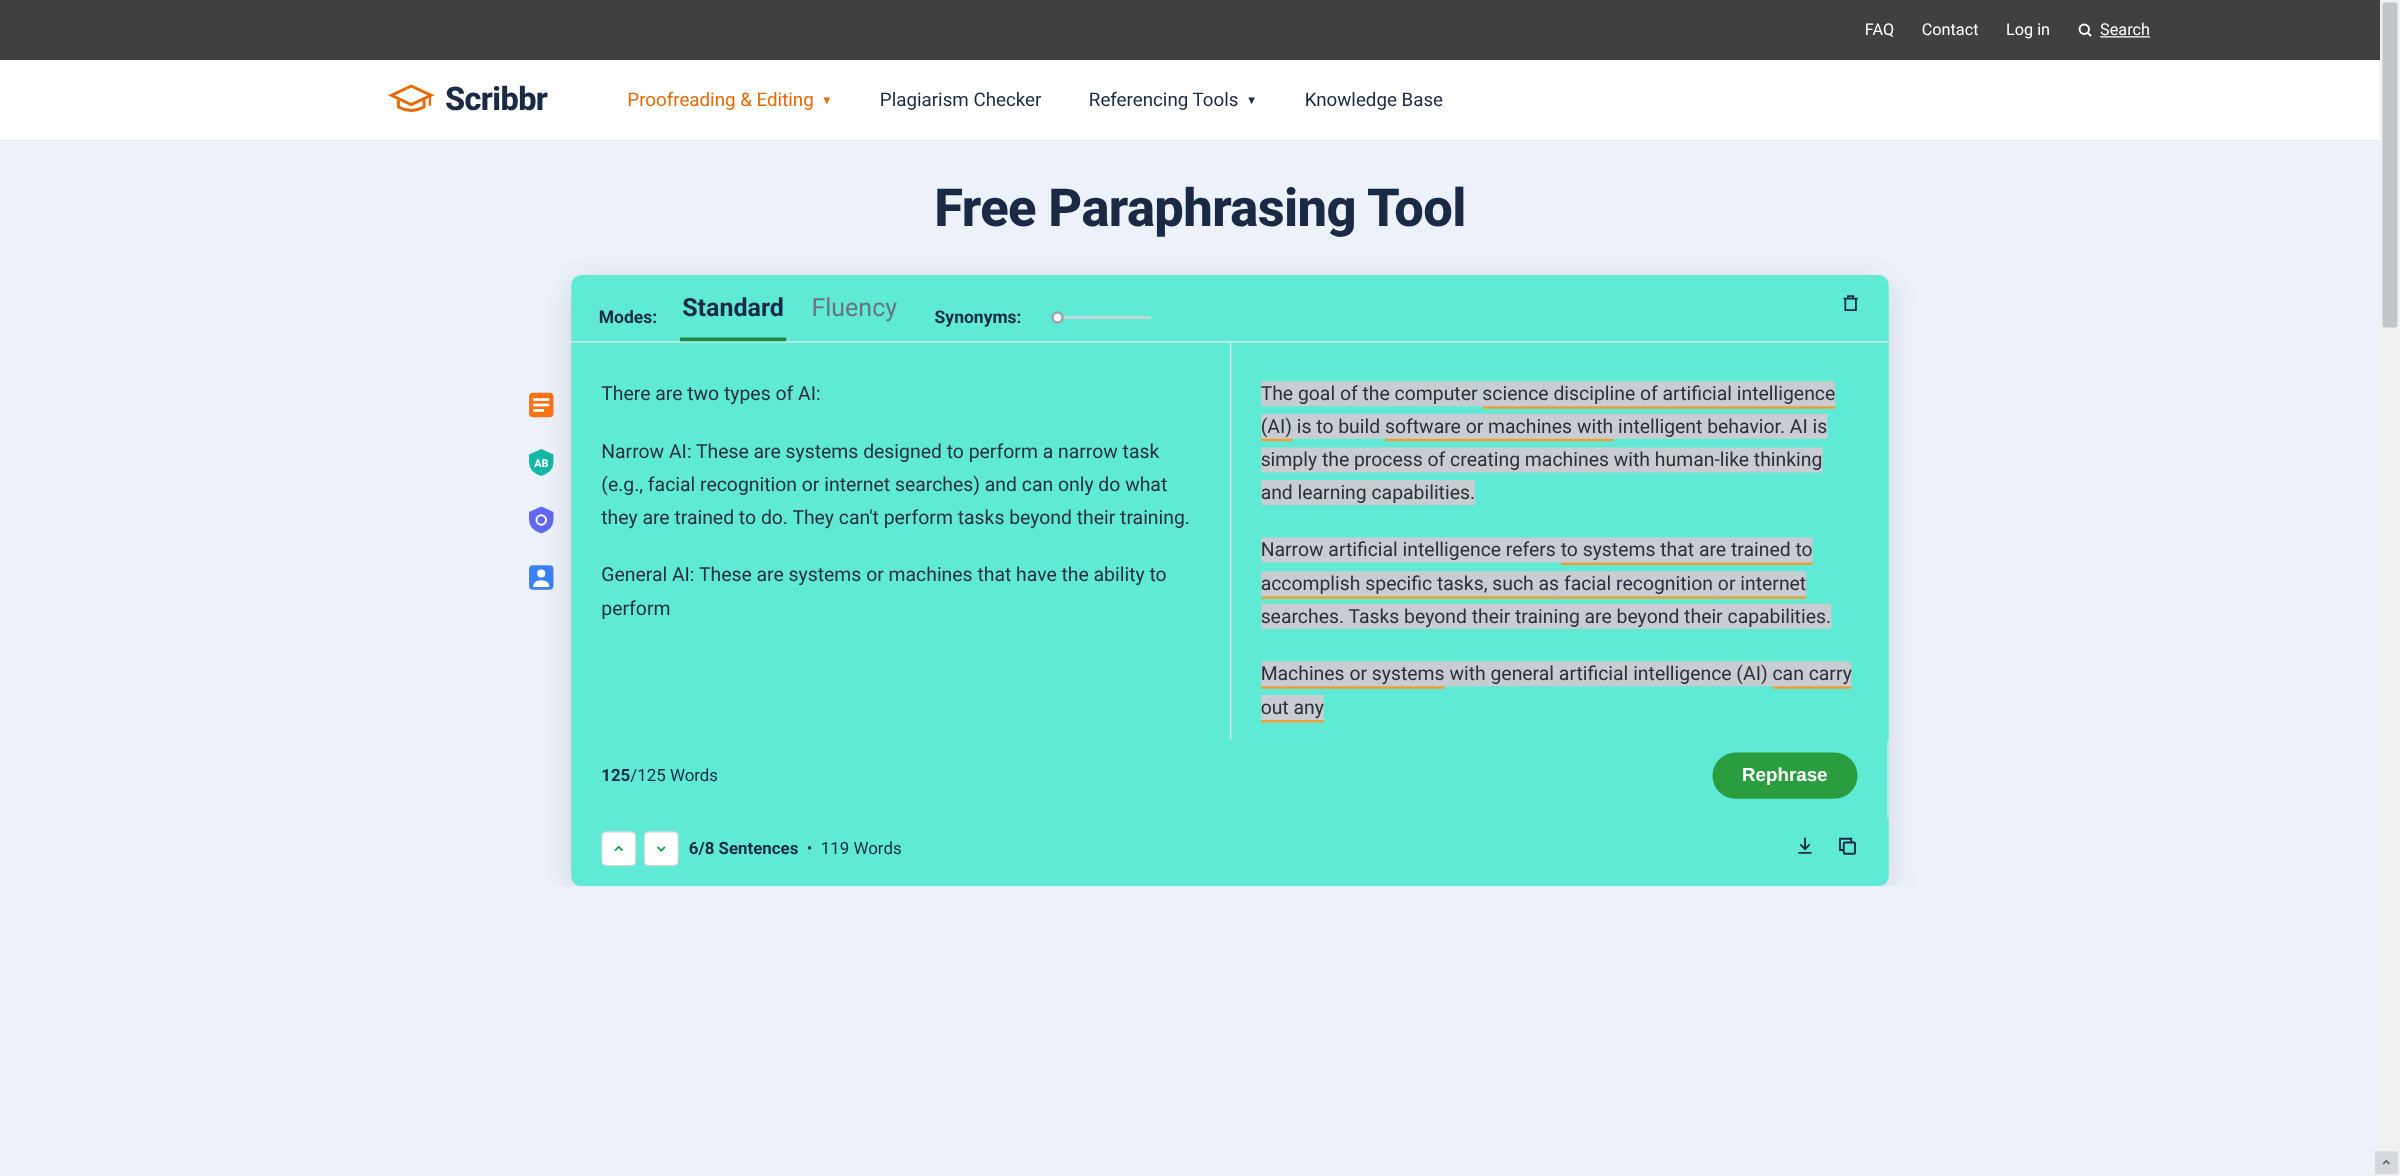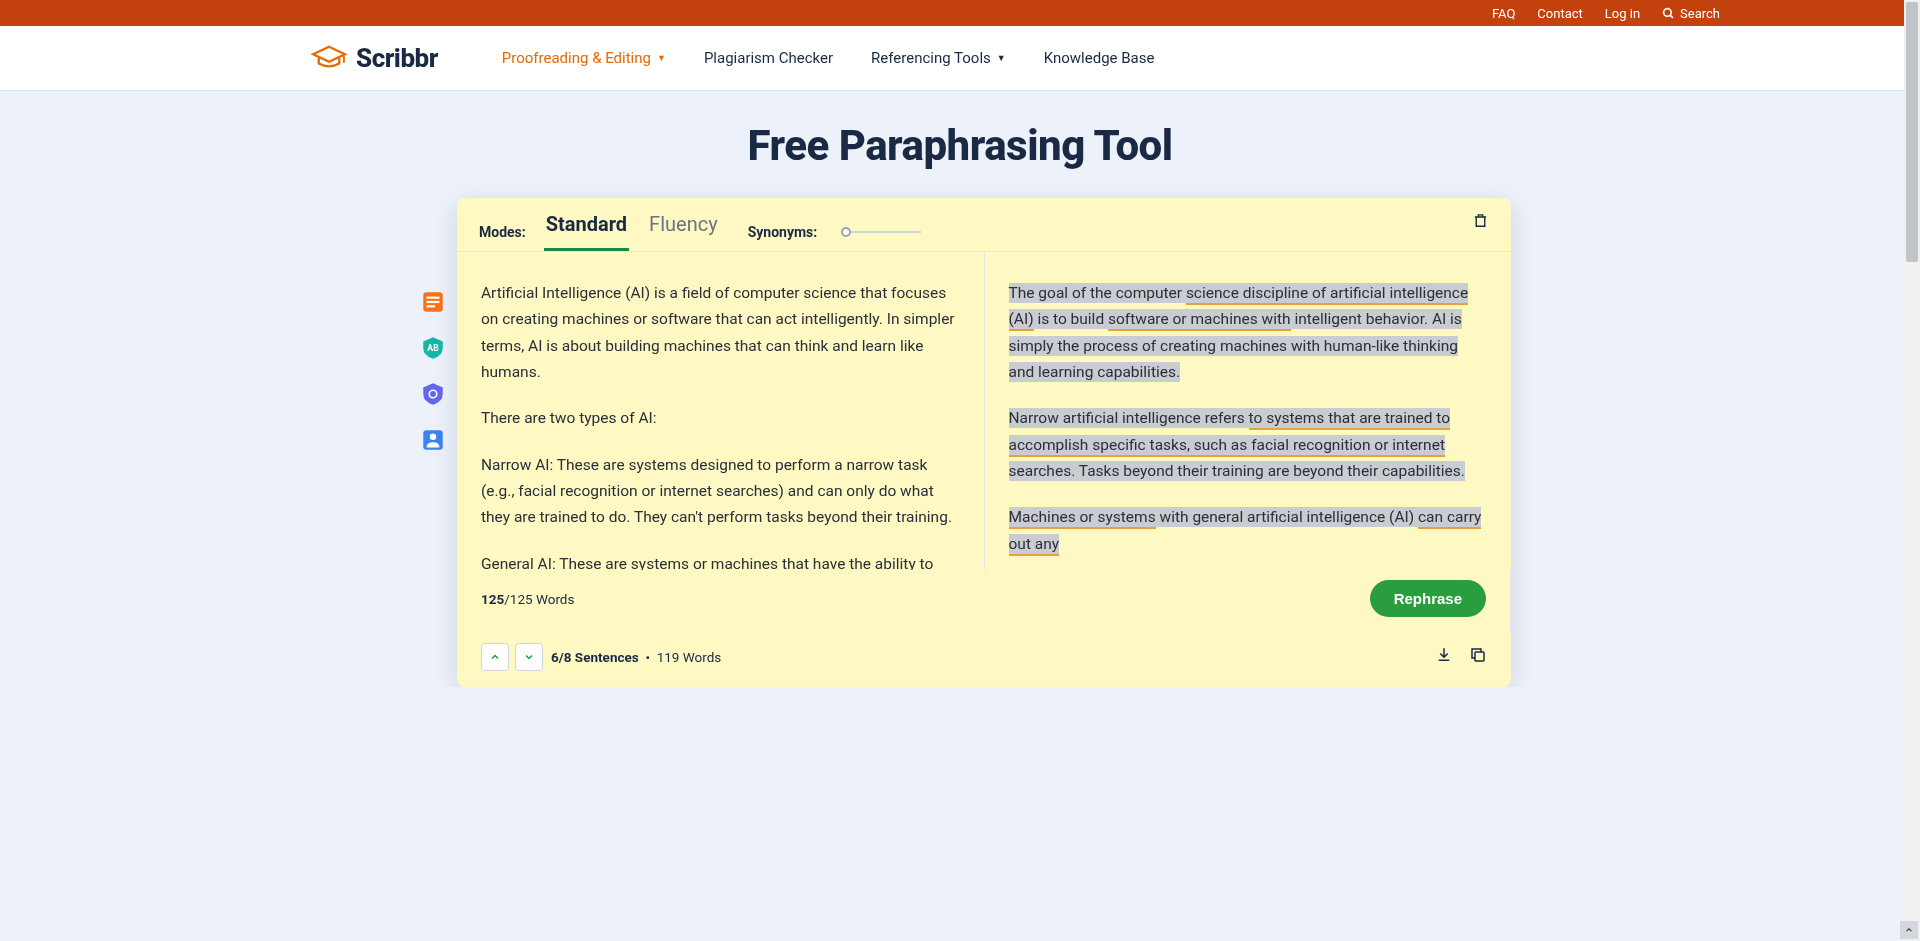--- a/index.html
+++ b/index.html
@@ -1,35 +1,35 @@
 <!DOCTYPE html>
 <html><head>
 <meta charset="utf-8">
 <style>
 * { margin: 0; padding: 0; box-sizing: border-box; }
 body { font-family: -apple-system, BlinkMacSystemFont, "Segoe UI", Roboto, Helvetica, Arial, sans-serif; background: #edf2fa; color: #1a2a44; }
 
-.topbar { background: #c2410c; height: 26px; display: flex; justify-content: flex-end; align-items: center; padding: 0 200px 0 0; gap: 22px; font-size: 13px; }
+.topbar { background: #404040; height: 48px; display: flex; justify-content: flex-end; align-items: center; padding: 0 200px 0 0; gap: 22px; font-size: 13px; }
 .topbar a { color: #fff; text-decoration: none; }
-.topbar .search { display: flex; align-items: center; gap: 5px; color: #fff; cursor: pointer; }
+.topbar .search { display: flex; align-items: center; gap: 5px; color: #fff; cursor: pointer; text-decoration: underline; }
 
 .navbar { background: #fff; height: 65px; display: flex; align-items: center; padding: 0 0 0 310px; gap: 38px; border-bottom: 1px solid #e2e6ee; }
 .logo { display: flex; align-items: center; gap: 8px; margin-right: 26px; }
 .logo-text { font-size: 26px; font-weight: 800; color: #1a2a44; letter-spacing: -0.5px; }
 .nav-link { font-size: 15px; color: #1a2a44; text-decoration: none; display: flex; align-items: center; gap: 6px; }
 .nav-link.active { color: #e86902; }
 .chev { font-size: 9px; }
 
 .page-title { text-align: center; font-size: 42px; font-weight: 800; color: #1a2a44; margin: 30px 0 28px; letter-spacing: -0.5px; }
 
 .tool-wrap { display: flex; justify-content: center; gap: 0; }
 .side-icons { width: 48px; display: flex; flex-direction: column; gap: 18px; align-items: center; padding-top: 90px; margin-right: 0; }
 .side-ico { width: 28px; height: 28px; border-radius: 6px; display: flex; align-items: center; justify-content: center; cursor: pointer; }
 
-.card { width: 1054px; background: #fef9c3; border-radius: 8px; box-shadow: 0 6px 24px rgba(20,40,80,0.15); overflow: hidden; }
+.card { width: 1054px; background: #5eead4; border-radius: 8px; box-shadow: 0 6px 24px rgba(20,40,80,0.15); overflow: hidden; }
 .card-top { display: flex; align-items: center; padding: 14px 22px 0 22px; gap: 18px; position: relative; }
 .modes-label { font-size: 14px; font-weight: 700; color: #1a2a44; }
 .mode-tab { font-size: 20px; color: #6b7280; padding: 0 2px 12px 2px; cursor: pointer; border-bottom: 3px solid transparent; }
 .mode-tab.selected { color: #1a2a44; font-weight: 700; border-bottom-color: #198a3f; }
 .syn-label { font-size: 14px; font-weight: 700; margin-left: 10px; }
 .slider { width: 80px; height: 2px; background: #d1d5db; position: relative; margin-left: 6px; }
 .slider-dot { position: absolute; left: 0; top: -4px; width: 10px; height: 10px; border-radius: 50%; background: #fff; border: 2px solid #9ca3af; }
 .trash { position: absolute; right: 22px; top: 14px; cursor: pointer; }
 
 .panes { display: flex; border-top: 1px solid #e5e7eb; margin-top: 0; }
@@ -140,21 +140,20 @@
         </div>
       <div class="trash">
         <svg width="17" height="17" viewBox="0 0 24 24" fill="none" stroke="#1a2a44" stroke-width="2">
             <path d="M4 7 L20 7 M9 7 L9 4 L15 4 L15 7 M6 7 L6 20 L18 20 L18 7"></path>
           </svg>
       </div>
     </div>
 
     <div class="panes">
       <div class="pane left">
-        <p>Artificial Intelligence (AI) is a field of computer science that focuses on creating machines or software that can act intelligently. In simpler terms, AI is about building machines that can think and learn like humans.</p>
         <p>There are two types of AI:</p>
         <p>Narrow AI: These are systems designed to perform a narrow task (e.g., facial recognition or internet searches) and can only do what they are trained to do. They can't perform tasks beyond their training.</p>
         <p>General AI: These are systems or machines that have the ability to perform</p>
       </div>
       <div class="pane">
         <p>
           <span class="hl">The goal of the computer </span><span class="hl ul">science discipline of artificial intelligence (AI)</span><span class="hl"> is to build </span><span class="hl ul">software or machines with</span><span class="hl"> intelligent behavior. AI is simply the process of creating machines with human-like thinking and learning capabilities.</span>
         </p>
         <p>
           <span class="hl">Narrow artificial intelligence refers </span><span class="hl ul">to systems that are trained to accomplish specific tasks, such as</span><span class="hl ul"> facial recognition</span><span class="hl ul"> or internet</span><span class="hl"> searches. Tasks beyond their training are beyond their capabilities.</span>

